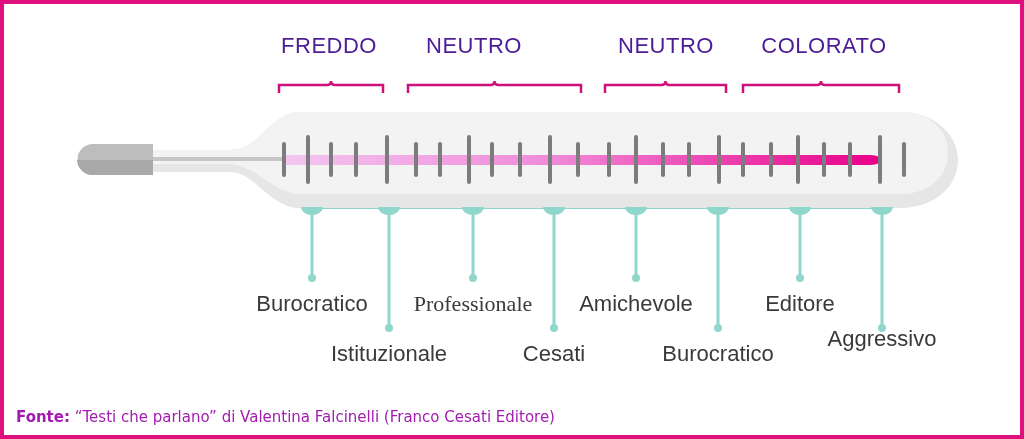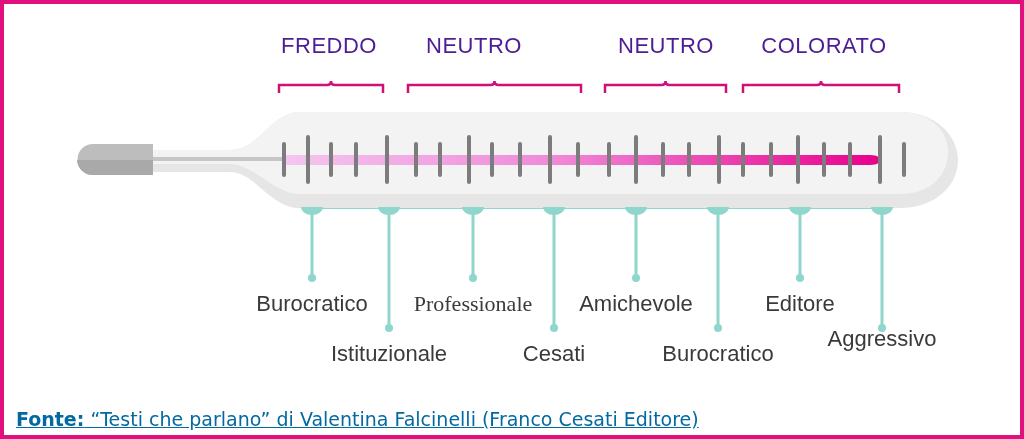--- a/index.html
+++ b/index.html
@@ -16,22 +16,22 @@
     .cat-label {
       position: absolute; top: 33px; font-size: 22px; color: #4c1d95;
       letter-spacing: 0.5px; transform: translateX(-50%); white-space: nowrap;
       font-weight: 400;
     }
     .scale-label {
       position: absolute; font-size: 22px; color: #3a3a3a;
       transform: translateX(-50%); white-space: nowrap;
     }
     .source {
-      position: absolute; left: 16px; top: 408px; font-size: 19px; color: #0369a1;
-      white-space: nowrap; font-family: "DejaVu Sans", sans-serif; text-decoration: underline;
+      position: absolute; left: 16px; top: 408px; font-size: 15px; color: #a21caf;
+      white-space: nowrap; font-family: "DejaVu Sans", sans-serif;
     }
     .source b { font-weight: bold; }
   </style>
 </head>
 <body>
 
 <div class="frame"></div>
 
 <svg class="canvas" id="thermo-svg" width="1024" height="439" viewBox="0 0 1024 439" xmlns="http://www.w3.org/2000/svg">
   <defs>

